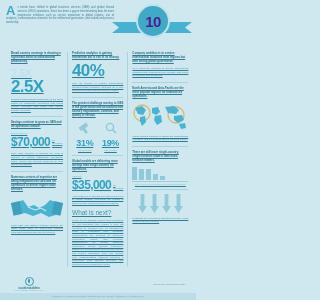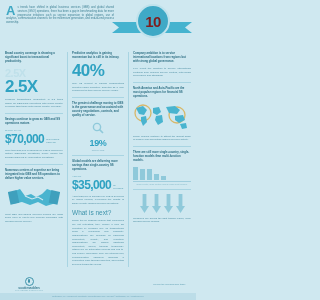--- a/index.html
+++ b/index.html
@@ -28,24 +28,24 @@
   .ribbon-l,.ribbon-r{
     position:absolute;top:20px;width:30px;height:11px;background:#45b3cf;
   }
   .ribbon-l{left:0;clip-path:polygon(0 0,100% 0,100% 100%,0 100%,7px 50%);}
   .ribbon-r{right:0;clip-path:polygon(0 0,100% 0,calc(100% - 7px) 50%,100% 100%,0 100%);}
   .badge{
     position:absolute;left:24px;top:2px;width:34px;height:34px;border-radius:50%;
     background:#3fa9c6;border:2px solid #bfe2ec;box-sizing:border-box;
     display:flex;align-items:center;justify-content:center;
   }
-  .badge span{font-size:15px;font-weight:bold;color:#7f1d1d;letter-spacing:-0.5px;}
-
-  
-  .grid{position:relative;display:flex;padding:0 5px;box-sizing:border-box;}
+  .badge span{font-size:15px;font-weight:bold;color:#4c1d95;letter-spacing:-0.5px;}
+
+  
+  .grid{position:relative;display:flex;padding:0 11px;box-sizing:border-box;text-decoration:underline;}
   .col{position:relative;box-sizing:border-box;}
   .col.c1{width:62px;padding-right:4px;}
   .col.c2{width:62px;padding:0 4px;border-left:0.4px solid #a8d4e2;border-right:0.4px solid #a8d4e2;}
   .col.c3{width:62px;padding-left:4px;}
 
   .lede{font-size:2.8px;line-height:1.42;font-weight:bold;color:#2b6d82;margin:0 0 3px 0;}
   .body{font-size:2.5px;line-height:1.45;color:#4a8ba0;margin:3px 0 0 0;text-align:justify;}
 
   .statbig{
     font-size:17px;line-height:16px;font-weight:bold;color:#2fa2c2;letter-spacing:-0.6px;
@@ -154,20 +154,28 @@
         <p class="lede">Predictive analytics is gaining momentum but is still in its infancy.</p>
         <div class="statbig">40%</div>
         <p class="body">Only 22 percent of leading organizations reported using predictive analytics as a core component of their service delivery model.</p>
       </div>
 
       <hr class="rule">
 
       <div>
         <p class="lede">The greatest challenge moving to GBS is the governance and associated with country negotiations, controls, and quality of service.</p>
         <div class="pcts">
+          <div class="pct">
+            <svg width="14" height="13" viewBox="0 0 14 13">
+              <rect x="1" y="3" width="9" height="4" fill="#8fc9da" transform="rotate(-35 5 5)"></rect>
+              <rect x="5" y="5" width="3" height="7" fill="#8fc9da" transform="rotate(-35 6 8)"></rect>
+            </svg>
+            <div class="n">31%</div>
+            <div class="c">GOVERNANCE</div>
+          </div>
           <div class="pct">
             <svg width="14" height="13" viewBox="0 0 14 13">
               <circle cx="6" cy="5" r="3.6" fill="none" stroke="#8fc9da" stroke-width="1.4"></circle>
               <line x1="8.6" y1="7.6" x2="12" y2="11" stroke="#8fc9da" stroke-width="1.6"></line>
             </svg>
             <div class="n">19%</div>
             <div class="c">COMPLIANCE</div>
           </div>
         </div>
       </div>

